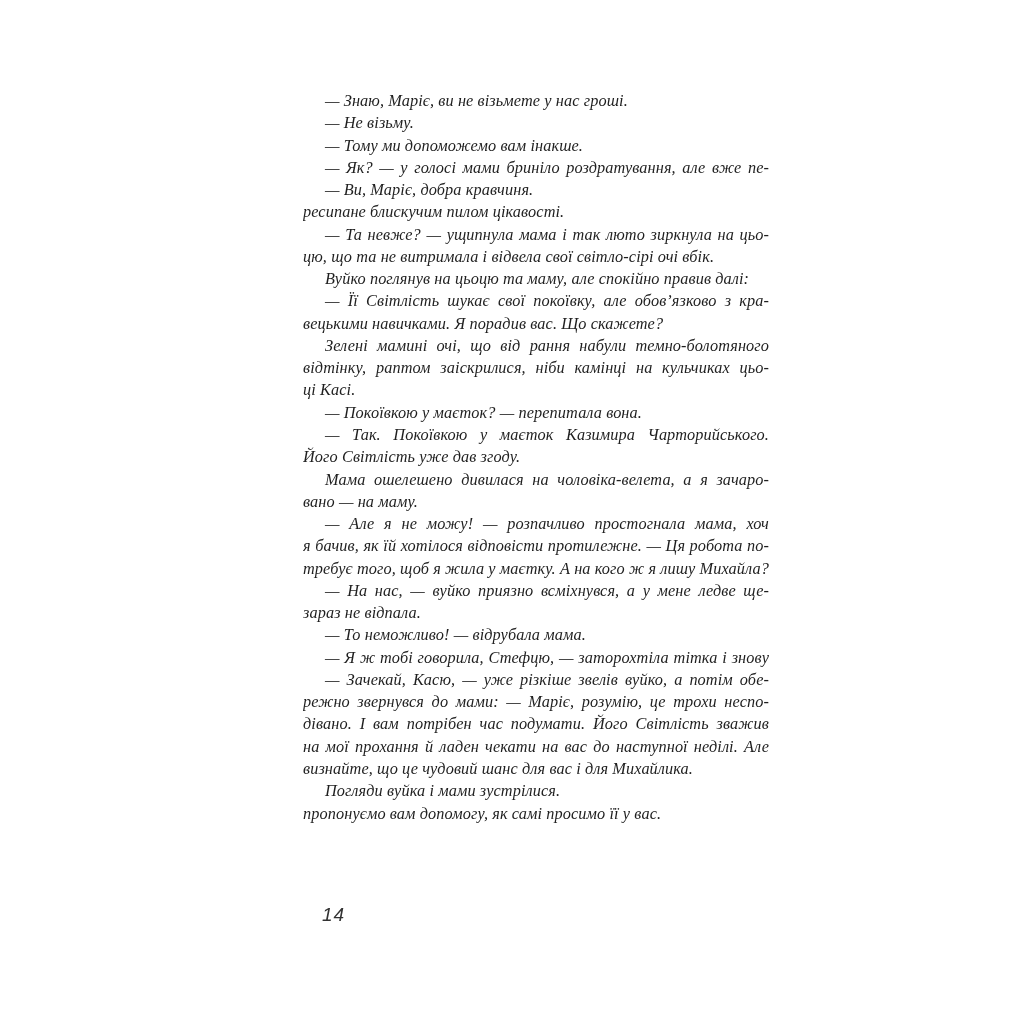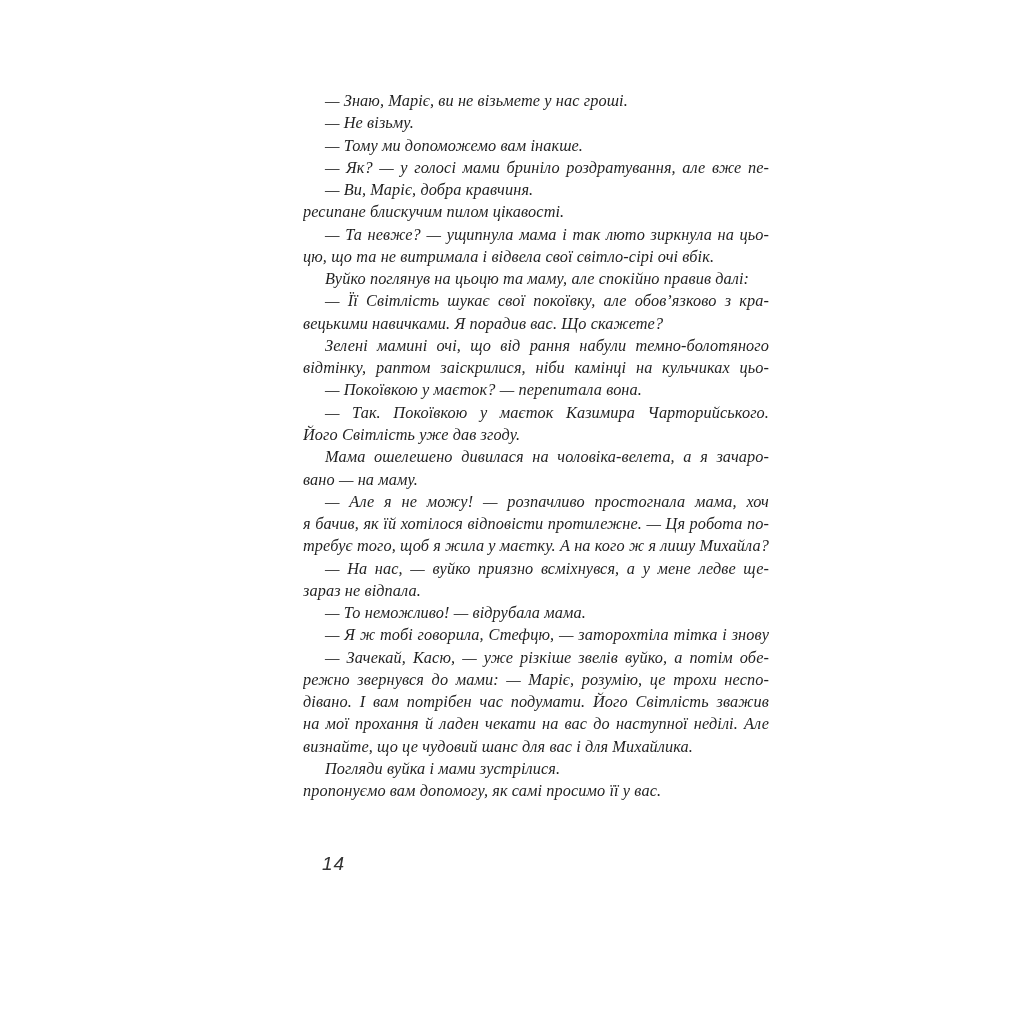--- a/index.html
+++ b/index.html
@@ -34,21 +34,21 @@
   .line.indent {
     text-indent: 22px;
   }
   .line.justify {
     text-align: justify;
     text-align-last: justify;
   }
   .folio {
     position: absolute;
     left: 322px;
-    top: 853px;
+    top: 904px;
     font-family: "Liberation Sans", "DejaVu Sans", sans-serif;
     font-size: 19px;
     color: #333333;
     letter-spacing: 1px;
   }
 </style>
 </head>
 <body>
 
 <div class="book-page">
@@ -59,20 +59,21 @@
       <div class="line indent justify">— Як? — у голосі мами бриніло роздратування, але вже пе-</div>
       <div class="line indent">— Ви, Маріє, добра кравчиня.</div>
       <div class="line">ресипане блискучим пилом цікавості.</div>
       <div class="line indent justify">— Та невже? — ущипнула мама і так люто зиркнула на цьо-</div>
       <div class="line">цю, що та не витримала і відвела свої світло-сірі очі вбік.</div>
       <div class="line indent">Вуйко поглянув на цьоцю та маму, але спокійно правив далі:</div>
       <div class="line indent justify">— Її Світлість шукає свої покоївку, але обов’язково з кра-</div>
       <div class="line">вецькими навичками. Я порадив вас. Що скажете?</div>
       <div class="line indent justify">Зелені мамині очі, що від рання набули темно-болотяного</div>
       <div class="line justify">відтінку, раптом заіскрилися, ніби камінці на кульчиках цьо-</div>
+      <div class="line">ці Касі.</div>
       <div class="line indent">— Покоївкою у маєток? — перепитала вона.</div>
       <div class="line indent justify">— Так. Покоївкою у маєток Казимира Чарторийського.</div>
       <div class="line">Його Світлість уже дав згоду.</div>
       <div class="line indent justify">Мама ошелешено дивилася на чоловіка-велета, а я зачаро-</div>
       <div class="line">вано — на маму.</div>
       <div class="line indent justify">— Але я не можу! — розпачливо простогнала мама, хоч</div>
       <div class="line justify">я бачив, як їй хотілося відповісти протилежне. — Ця робота по-</div>
       <div class="line">требує того, щоб я жила у маєтку. А на кого ж я лишу Михайла?</div>
       <div class="line indent justify">— На нас, — вуйко приязно всміхнувся, а у мене ледве ще-</div>
       <div class="line">зараз не відпала.</div>

